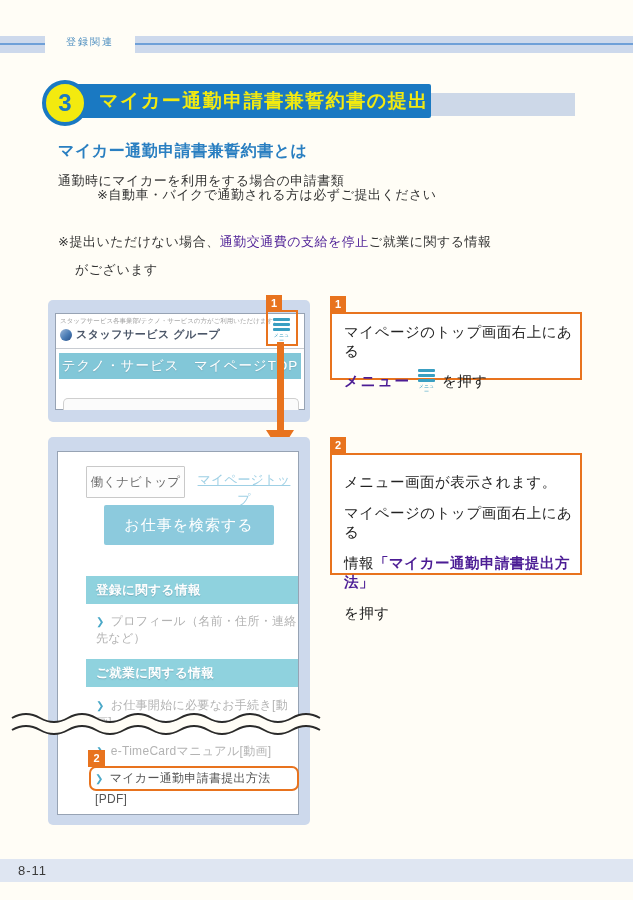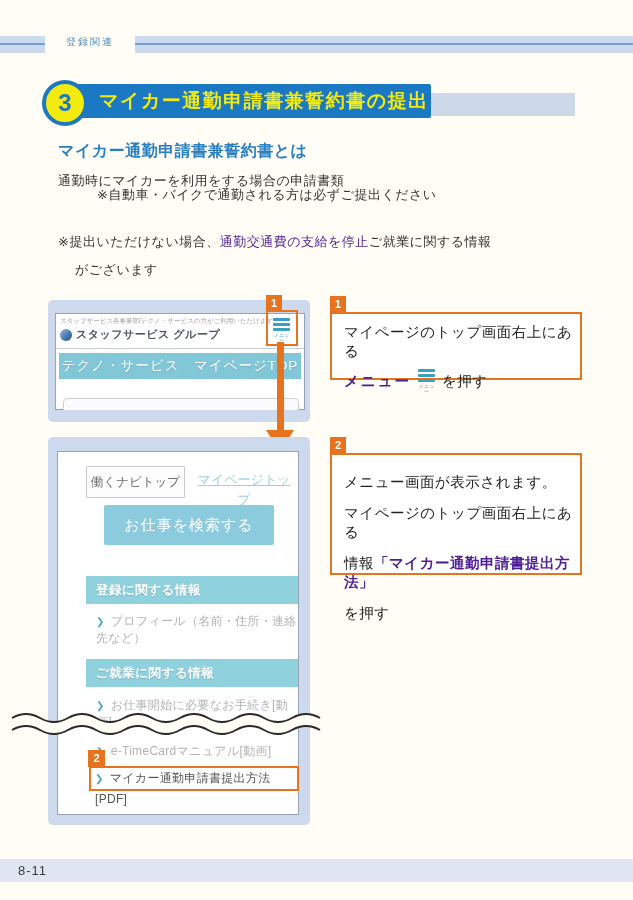--- a/index.html
+++ b/index.html
@@ -121,21 +121,21 @@
     <div class="abs link-blue" style="left:136px;top:18px;width:100px;">マイページトップ</div>
     <div class="abs btn-teal" style="left:46px;top:53px;width:170px;height:40px;">お仕事を検索する</div>
 
     <div class="abs menu-banner" style="left:28px;top:124px;width:202px;height:28px;">登録に関する情報</div>
     <div class="abs menu-item" style="left:38px;top:161px;"><span class="chev">❯</span><span>プロフィール（名前・住所・連絡先など）</span></div>
 
     <div class="abs menu-banner" style="left:28px;top:207px;width:202px;height:28px;">ご就業に関する情報</div>
     <div class="abs menu-item" style="left:38px;top:245px;"><span class="chev">❯</span><span>お仕事開始に必要なお手続き[動画]</span></div>
     <div class="abs menu-item" style="left:38px;top:291px;"><span class="chev">❯</span><span>e-TimeCardマニュアル[動画]</span></div>
 
-    <div class="abs hl-box menu-item pdf-item" style="left:31px;top:314px;width:202px;height:21px;line-height:21px;padding-left:4px;"><span class="chev">❯</span><span>マイカー通勤申請書提出方法[PDF]</span></div>
+    <div class="abs hl-box menu-item pdf-item" style="left:31px;top:314px;width:202px;height:21px;line-height:21px;padding-left:4px;border-radius:7px;"><span class="chev">❯</span><span>マイカー通勤申請書提出方法[PDF]</span></div>
   </div>
   <div class="abs badge" style="left:88px;top:750px;width:17px;height:17px;line-height:17px;">2</div>
 
   <svg class="abs" style="left:10px;top:710px;" width="340" height="28" viewBox="0 0 340 28">
     <path d="M0 0 q14 -8 28 0 t28 0 t28 0 t28 0 t28 0 t28 0 t28 0 t28 0 t28 0 t28 0 t28 0" transform="translate(2,14)" stroke="#fffdf6" stroke-width="13" fill="none"></path>
     <path d="M0 0 q14 -8 28 0 t28 0 t28 0 t28 0 t28 0 t28 0 t28 0 t28 0 t28 0 t28 0 t28 0" transform="translate(2,8)" stroke="#2a2a2a" stroke-width="2" fill="none"></path>
     <path d="M0 0 q14 -8 28 0 t28 0 t28 0 t28 0 t28 0 t28 0 t28 0 t28 0 t28 0 t28 0 t28 0" transform="translate(2,20)" stroke="#2a2a2a" stroke-width="2" fill="none"></path>
   </svg>
 
   <div class="abs badge" style="left:330px;top:437px;width:16px;height:16px;">2</div>

